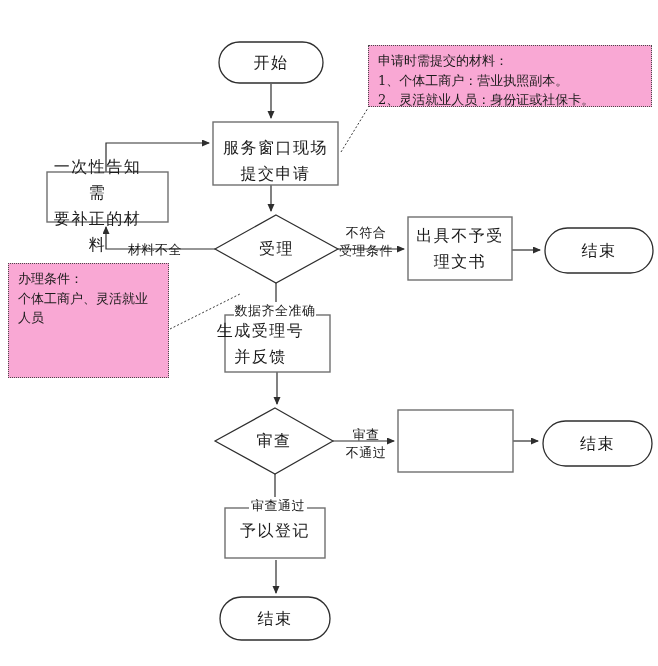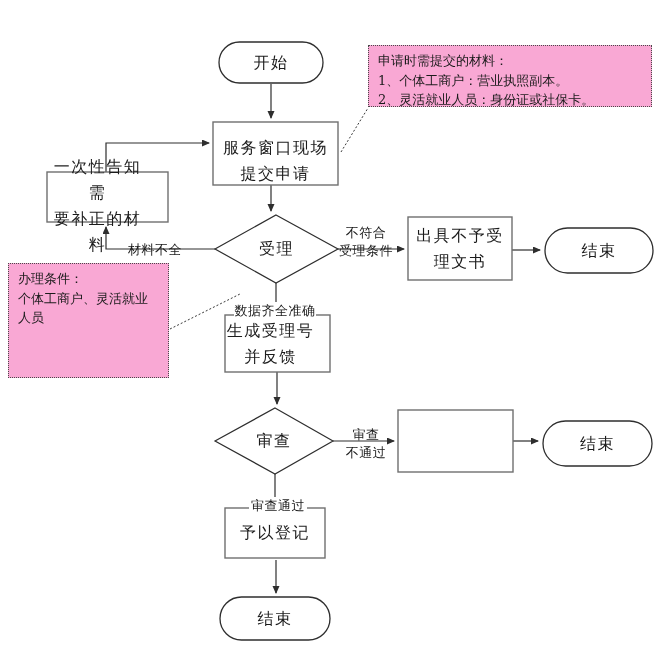--- a/index.html
+++ b/index.html
@@ -77,25 +77,25 @@
 
   <div class="lbl node-label" style="left:219px;top:42px;width:104px;height:41px;">开始</div>
   <div class="lbl node-label" style="left:213px;top:122px;width:125px;height:77px;">服务窗口现场
 提交申请</div>
   <div class="lbl node-label" style="left:47px;top:172px;width:101px;height:50px;margin-top:9px;">一次性告知需
 要补正的材料</div>
   <div class="lbl node-label" style="left:215px;top:215px;width:123px;height:68px;">受理</div>
   <div class="lbl node-label" style="left:408px;top:217px;width:104px;height:63px;">出具不予受
 理文书</div>
   <div class="lbl node-label" style="left:545px;top:228px;width:108px;height:45px;">结束</div>
-  <div class="lbl node-label" style="left:225px;top:315px;width:91px;height:57px;">生成受理号
+  <div class="lbl node-label" style="left:215px;top:315px;width:91px;height:57px;">生成受理号
 并反馈</div>
   <div class="lbl node-label" style="left:215px;top:408px;width:118px;height:66px;">审查</div>
   <div class="lbl node-label" style="left:543px;top:421px;width:109px;height:45px;">结束</div>
-  <div class="lbl node-label" style="left:225px;top:508px;width:100px;height:50px;">予以登记</div>
+  <div class="lbl node-label" style="left:225px;top:508px;width:100px;height:50px;font-family:Liberation Mono, monospace;">予以登记</div>
   <div class="lbl node-label" style="left:220px;top:597px;width:110px;height:43px;">结束</div>
 
   <div class="lbl edge-label" style="left:125px;top:222px;width:60px;height:18px;">材料不全</div>
   <div class="lbl edge-label" style="left:335px;top:202px;width:62px;height:42px;">不符合
 受理条件</div>
   <div class="lbl edge-label bg" style="left:234px;top:283px;width:82px;height:18px;">数据齐全准确</div>
   <div class="lbl edge-label" style="left:335px;top:404px;width:62px;height:42px;">审查
 不通过</div>
   <div class="lbl edge-label bg" style="left:249px;top:478px;width:58px;height:18px;">审查通过</div>
 

